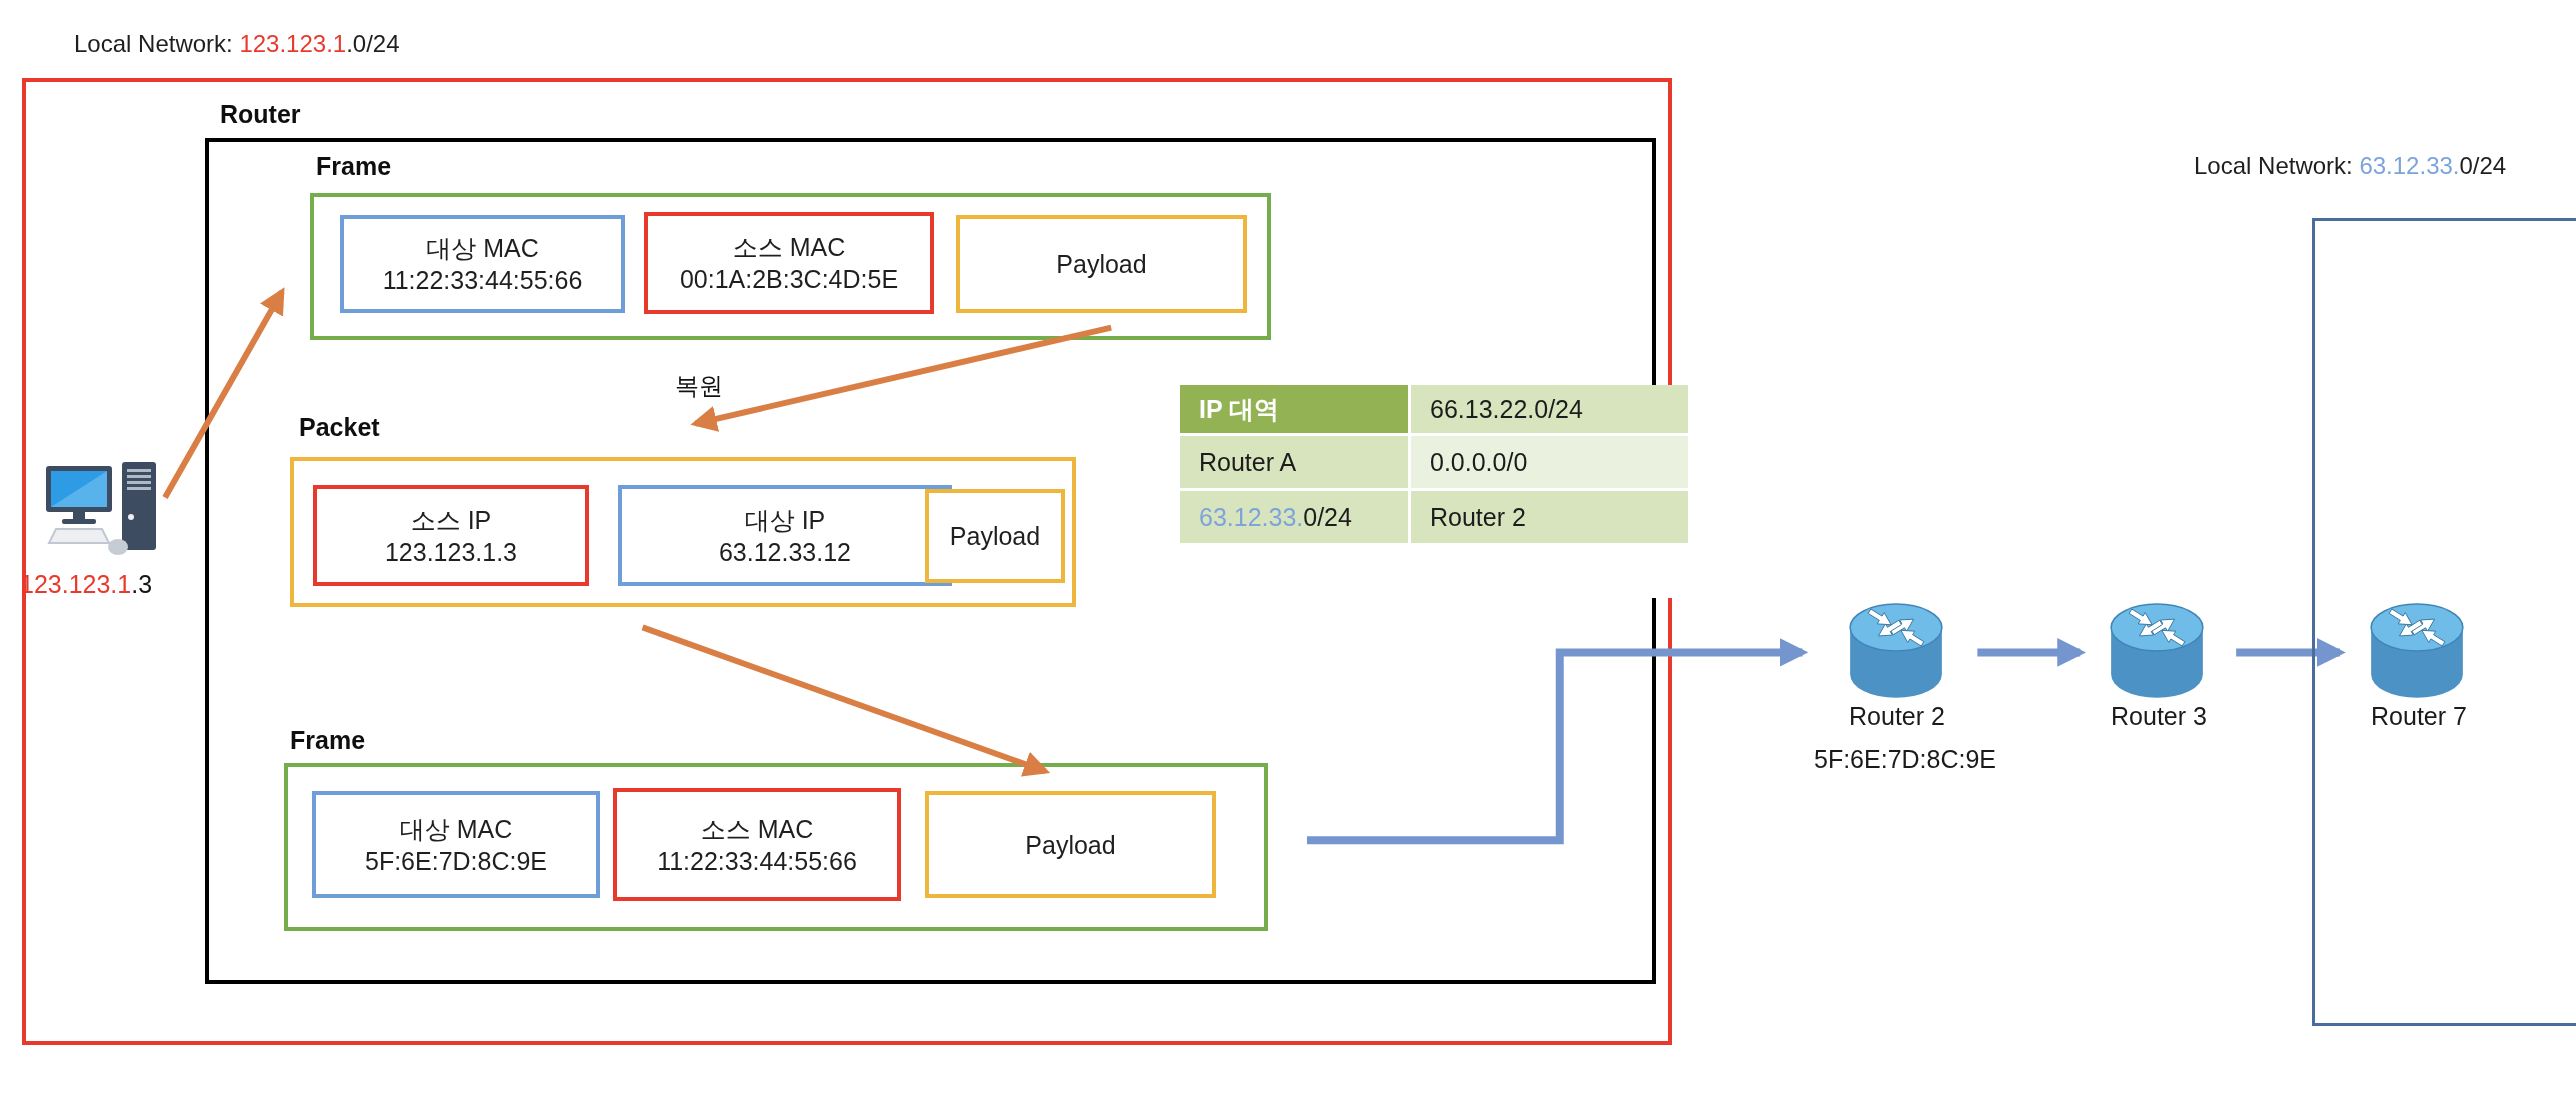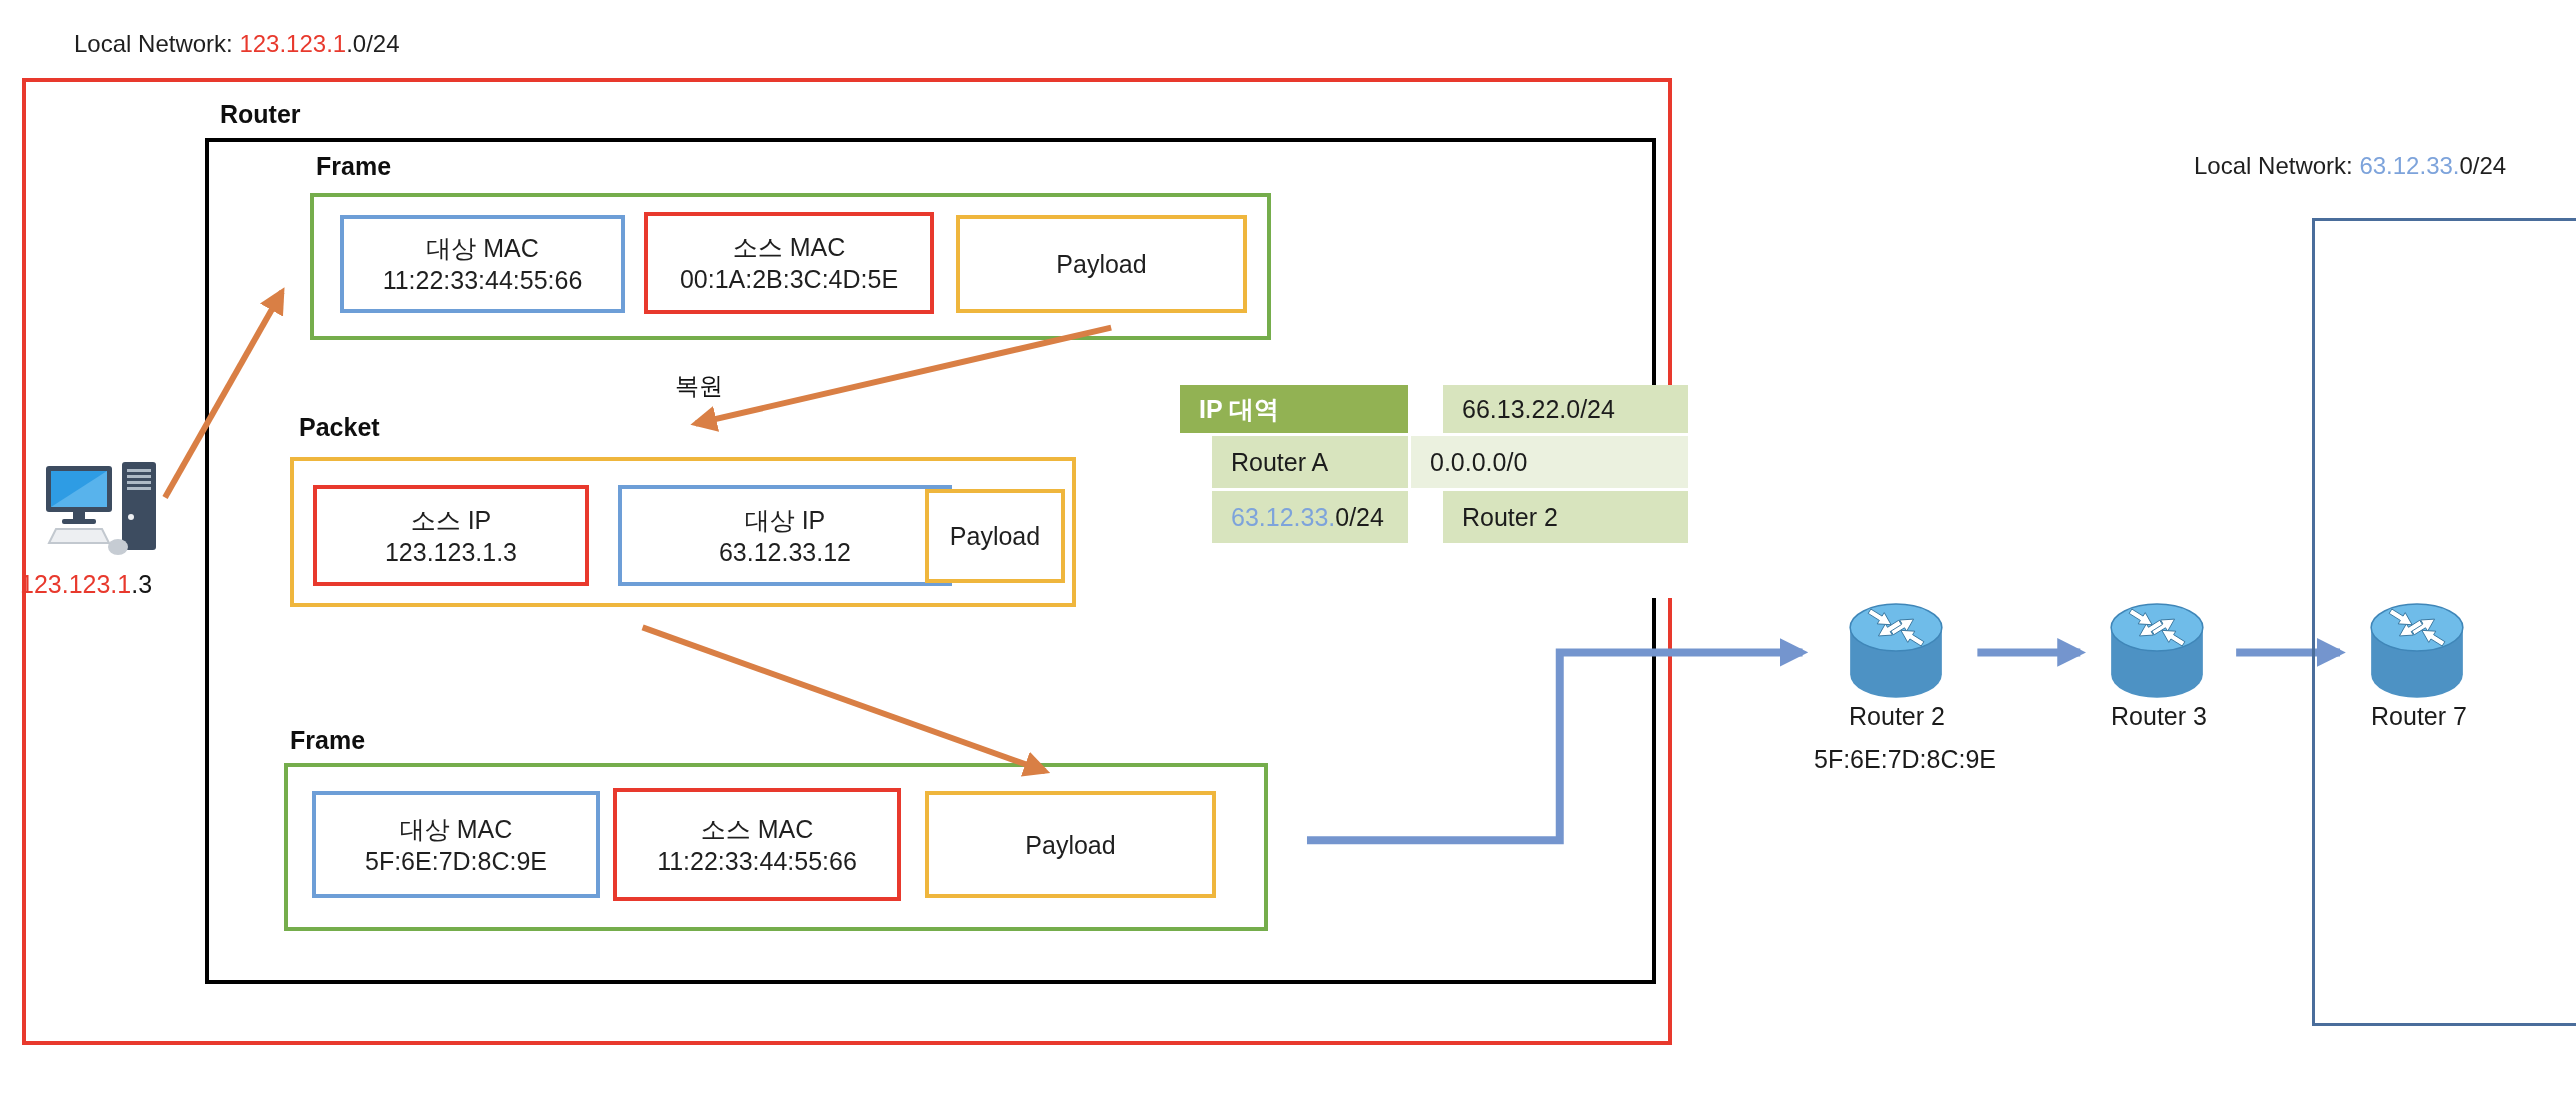--- a/index.html
+++ b/index.html
@@ -18,21 +18,21 @@
   .bd-yellow{border:4px solid #EFB63D;}
   .title{position:absolute;font-weight:bold;font-size:25px;color:#0f0f0f;white-space:nowrap;}
   .netlabel{position:absolute;font-size:24px;color:#1f1f1f;white-space:nowrap;}
   .red-text{color:#E8392D;}
   .blue-text{color:#7DA3DB;}
   .restore{position:absolute;font-size:24px;color:#111;width:90px;text-align:center;}
   .hostip{position:absolute;font-size:25px;color:#151515;white-space:nowrap;}
   .rtable{position:absolute;left:1141px;top:385px;display:grid;grid-template-columns:228px 277px;grid-template-rows:48px 52px 52px 52px;gap:3px;background:#fff;padding-left:39px;}
   .cell{display:flex;align-items:center;padding-left:19px;font-size:25px;color:#1c1c1c;white-space:nowrap;}
   .th{background:#92B253;color:#fff;font-weight:bold;}
-  .row-a{background:#D8E4BE;margin-left:32px;}
+  .row-a{background:#D8E4BE;}
   .row-b{background:#EBF1DF;}
   .rlabel{position:absolute;width:200px;text-align:center;font-size:25px;color:#1b1b1b;white-space:nowrap;}
   .rmac{position:absolute;width:240px;text-align:center;font-size:25px;color:#1b1b1b;white-space:nowrap;}
   .overlay{position:absolute;left:0;top:0;pointer-events:none;}
   svg{display:block;}
 </style>
 </head>
 <body>
 
 <div class="canvas">

